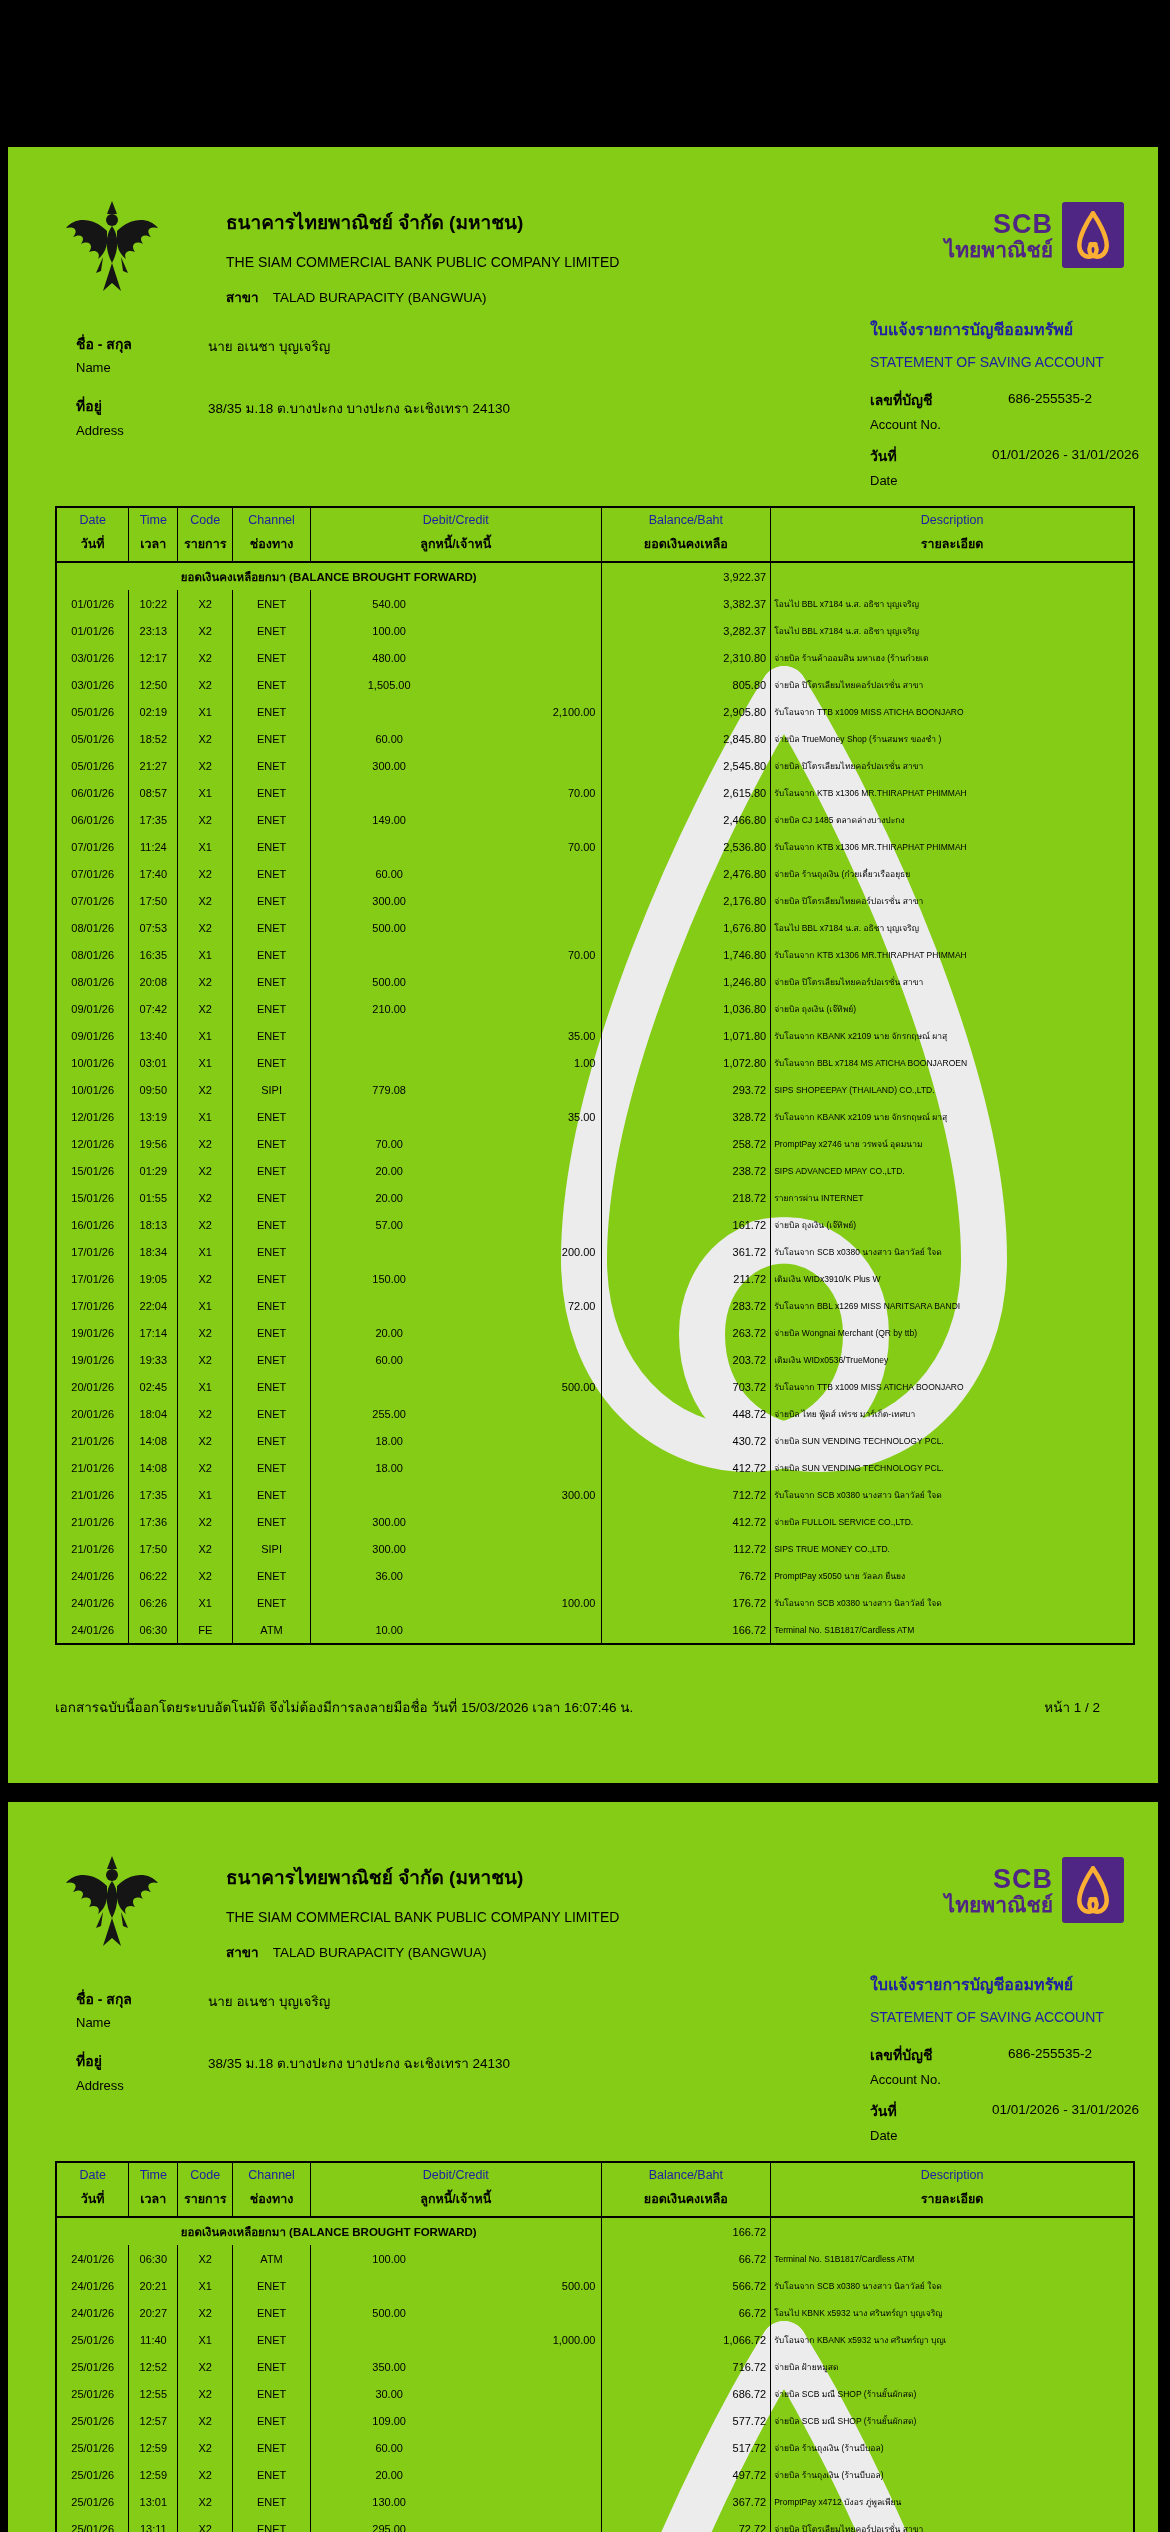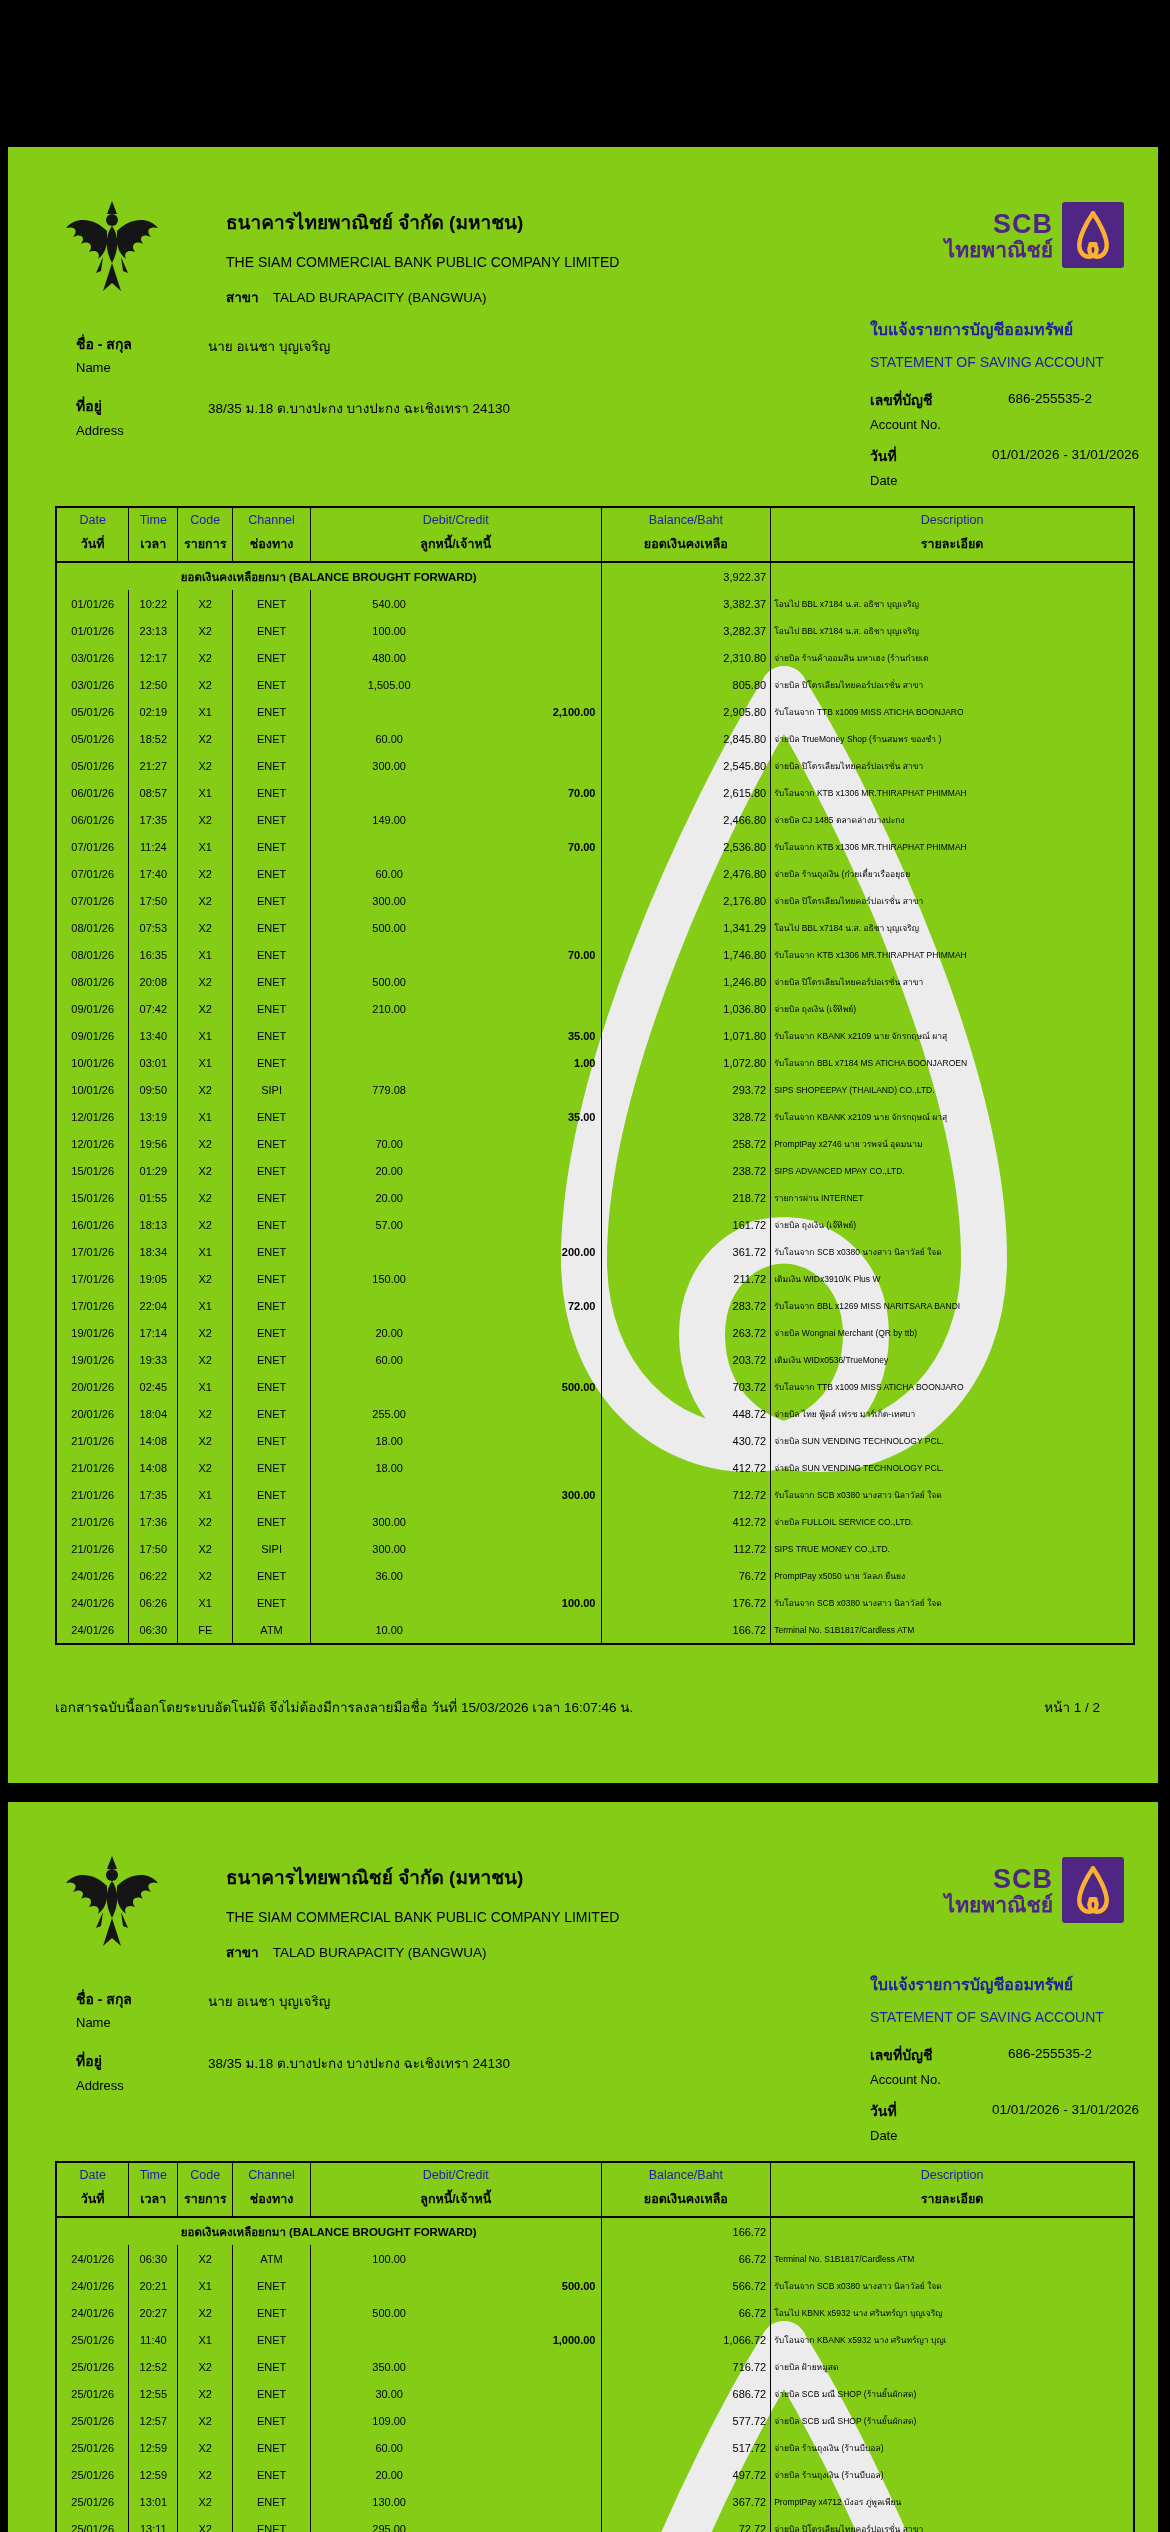--- a/index.html
+++ b/index.html
@@ -52,21 +52,21 @@
   .stmt-table-wrap{left:47px;top:359px;width:1080px;}
   table.stmt{width:100%;border-collapse:collapse;border:2px solid #000;table-layout:fixed;background:transparent;}
   .stmt th{border-bottom:2px solid #000;padding:5px 0 7px;vertical-align:top;}
   .stmt th + th, .stmt td + td{border-left:1px solid #000;}
   .h-en{color:var(--navy);font-size:12.5px;font-weight:normal;}
   .h-th{color:#000;font-size:12.5px;font-weight:bold;margin-top:7px;}
   .stmt td{font-size:11px;height:27px;padding:0;vertical-align:middle;overflow:hidden;}
   td.c{text-align:center;}
   td.dc .dcwrap{display:flex;width:100%;}
   td.dc .debit{width:54%;text-align:center;}
-  td.dc .credit{width:46%;text-align:right;padding-right:5px;box-sizing:border-box;font-weight:bold;}
+  td.dc .credit{width:46%;text-align:right;padding-right:5px;box-sizing:border-box;}
   td.bal{text-align:right;padding-right:4px;}
   td.desc{font-size:8.5px;padding-left:3px;text-align:left;white-space:nowrap;}
   td.bf-label{text-align:center;font-weight:bold;font-size:11.5px;}
 
   
   .footer-th{left:47px;top:1549px;font-size:13.5px;}
   .footer-en{left:47px;top:1660px;font-size:13px;}
   .page-label{left:auto;right:58px;top:1549px;font-size:13.5px;}
 </style>
 </head>
@@ -351,21 +351,21 @@
             <td class="c">08/01/26</td>
             <td class="c">07:53</td>
             <td class="c">X2</td>
             <td class="c">ENET</td>
             <td class="dc">
               <div class="dcwrap">
                 <span class="debit">500.00</span>
                 <span class="credit"></span>
               </div>
             </td>
-            <td class="bal">1,341.29</td>
+            <td class="bal">1,676.80</td>
             <td class="desc">โอนไป BBL x7184 น.ส. อธิชา บุญเจริญ</td>
           </tr>
           <tr>
             <td class="c">08/01/26</td>
             <td class="c">16:35</td>
             <td class="c">X1</td>
             <td class="c">ENET</td>
             <td class="dc">
               <div class="dcwrap">
                 <span class="debit"></span>

